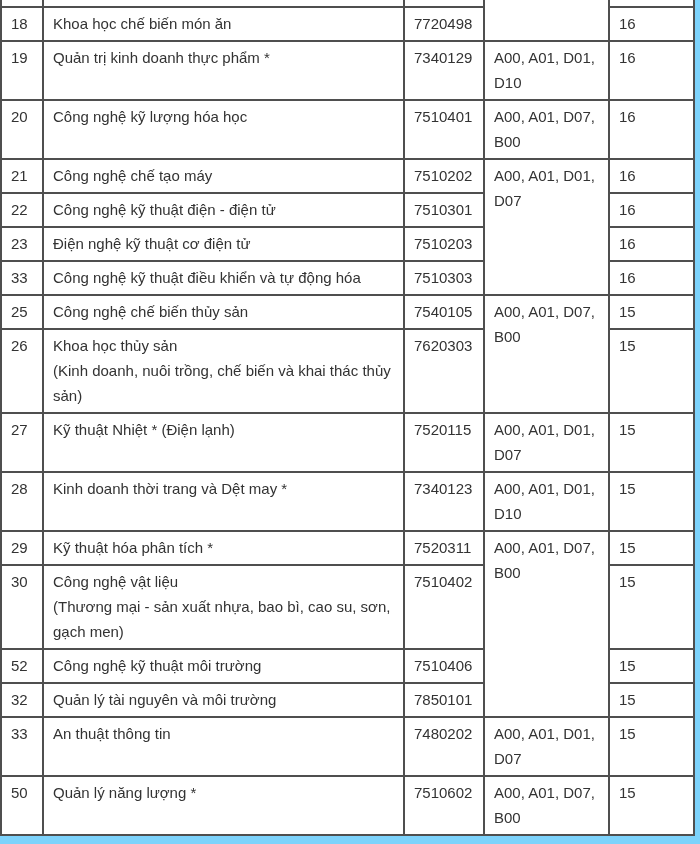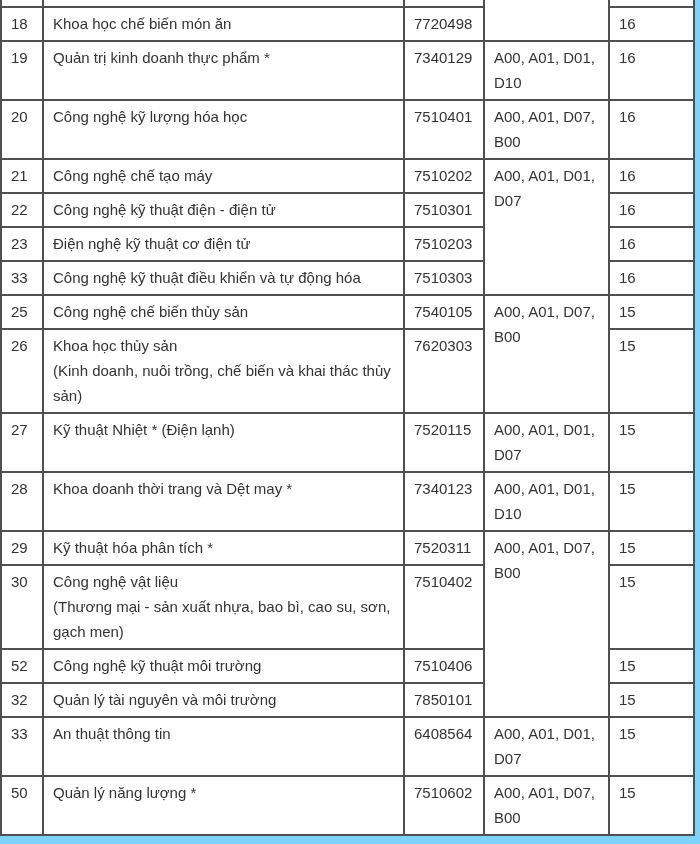--- a/index.html
+++ b/index.html
@@ -125,21 +125,21 @@
         </tr>
         <tr>
           <td class="col-no">27</td>
           <td class="col-name">Kỹ thuật Nhiệt * (Điện lạnh)</td>
           <td class="col-code">7520115</td>
           <td class="col-combo" rowspan="1">A00, A01, D01, D07</td>
           <td class="col-score">15</td>
         </tr>
         <tr>
           <td class="col-no">28</td>
-          <td class="col-name">Khoa doanh thời trang và Dệt may *</td>
+          <td class="col-name">Kinh doanh thời trang và Dệt may *</td>
           <td class="col-code">7340123</td>
           <td class="col-combo" rowspan="1">A00, A01, D01, D10</td>
           <td class="col-score">15</td>
         </tr>
         <tr>
           <td class="col-no">29</td>
           <td class="col-name">Kỹ thuật hóa phân tích *</td>
           <td class="col-code">7520311</td>
           <td class="col-combo" rowspan="4">A00, A01, D07, B00</td>
           <td class="col-score">15</td>
@@ -158,21 +158,21 @@
         </tr>
         <tr>
           <td class="col-no">32</td>
           <td class="col-name">Quản lý tài nguyên và môi trường</td>
           <td class="col-code">7850101</td>
           <td class="col-score">15</td>
         </tr>
         <tr>
           <td class="col-no">33</td>
           <td class="col-name">An thuật thông tin</td>
-          <td class="col-code">6408564</td>
+          <td class="col-code">7480202</td>
           <td class="col-combo" rowspan="1">A00, A01, D01, D07</td>
           <td class="col-score">15</td>
         </tr>
         <tr>
           <td class="col-no">50</td>
           <td class="col-name">Quản lý năng lượng *</td>
           <td class="col-code">7510602</td>
           <td class="col-combo" rowspan="1">A00, A01, D07, B00</td>
           <td class="col-score">15</td>
         </tr>

